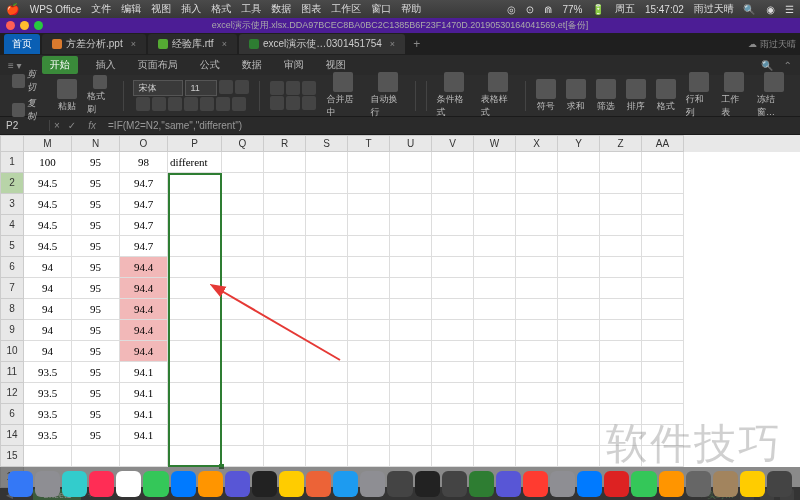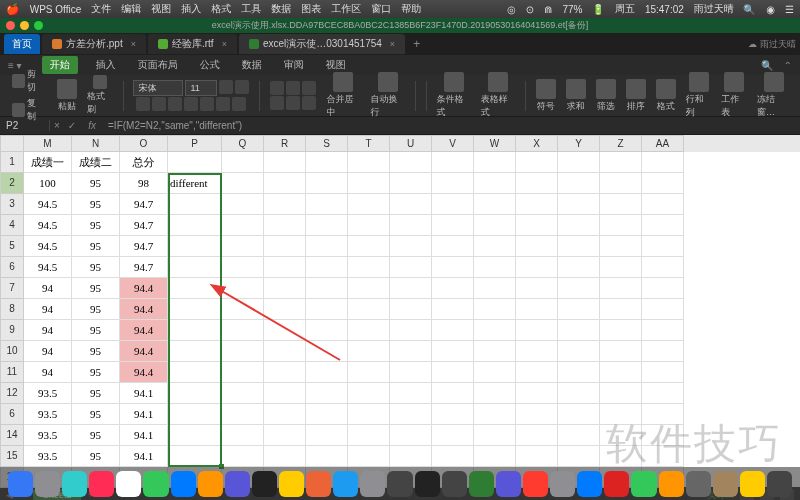--- a/index.html
+++ b/index.html
@@ -3,21 +3,21 @@
 <meta charset="utf-8">
 <style>
 * { margin:0; padding:0; box-sizing:border-box; font-family:-apple-system,"PingFang SC",sans-serif; }
 body { width:800px; height:500px; background:#1a1a1a; overflow:hidden; position:relative; }
 
 .menubar { height:18px; background:linear-gradient(#4a4a4a,#383838); display:flex; align-items:center; color:#ddd; font-size:10px; padding:0 6px; justify-content:space-between; }
 .menubar-left,.menubar-right { display:flex; align-items:center; gap:10px; }
 .menubar-left span,.menubar-right span { cursor:default; }
 .apple { font-size:11px; }
 
-.titlebar { height:15px; background:#14532d; display:flex; align-items:center; justify-content:center; color:#aaa; font-size:9px; position:relative; }
+.titlebar { height:15px; background:#4c1d95; display:flex; align-items:center; justify-content:center; color:#aaa; font-size:9px; position:relative; }
 .traffic { position:absolute; left:6px; display:flex; gap:5px; }
 .traffic span { width:9px; height:9px; border-radius:50%; display:block; }
 .tr-r{background:#ff5f56}.tr-y{background:#ffbd2e}.tr-g{background:#27c93f}
 
 .tabbar { height:22px; background:#1f1f1f; display:flex; align-items:center; padding:0 4px; gap:2px; }
 .wtab { padding:3px 10px; font-size:10px; color:#ccc; background:#2a2a2a; border-radius:3px 3px 0 0; display:flex; align-items:center; gap:4px; }
 .wtab.home { background:#0a5fb4; color:#fff; padding:3px 8px; }
 .wtab.active { background:#333; }
 .tab-icon { width:10px; height:10px; background:#888; border-radius:2px; }
 .tab-icon.orange{background:#d97a2e}.tab-icon.green{background:#5a3}.tab-icon.xls{background:#2e7d32}
@@ -26,21 +26,21 @@
 .brand { margin-left:auto; color:#888; font-size:9px; display:flex; align-items:center; gap:3px; }
 
 .ribbon-tabs { height:20px; background:#2a2a2a; display:flex; align-items:center; padding:0 8px; gap:14px; color:#bbb; font-size:10px; }
 .ribbon-tabs .rt { padding:2px 4px; }
 .ribbon-tabs .rt.active { background:#3a8a3a; color:#fff; border-radius:2px; padding:2px 8px; }
 .ribbon-tabs .menu-dots { color:#888; margin-right:6px; }
 .ribbon-right { margin-left:auto; display:flex; gap:10px; color:#888; }
 
 .toolbar { height:42px; background:#2d2d2d; border-bottom:1px solid #1a1a1a; display:flex; align-items:center; padding:0 6px; gap:4px; color:#bbb; font-size:9px; }
 .tb-group { display:flex; flex-direction:column; align-items:center; gap:1px; padding:0 3px; }
-.tb-btn { display:flex; align-items:center; gap:2px; padding:1px 3px; }
+.tb-btn { display:flex; align-items:center; gap:2px; padding:1px 3px;font-style:italic; }
 .tb-icon { width:14px; height:14px; background:#555; border-radius:2px; }
 .tb-icon.lg { width:20px; height:20px; }
 .tb-sep { width:1px; height:30px; background:#444; margin:0 3px; }
 .tb-select { background:#3a3a3a; color:#ccc; border:1px solid #555; font-size:9px; padding:1px 4px; height:16px; }
 .tb-select.font { width:50px; }
 .tb-select.size { width:32px; }
 .format-row { display:flex; gap:2px; }
 .fmt { width:14px; height:14px; background:#444; border-radius:2px; }
 
 .formula-bar { height:18px; background:#2a2a2a; display:flex; align-items:center; border-bottom:1px solid #1a1a1a; font-size:10px; }
@@ -302,37 +302,20 @@
       <div class="rh">9</div>
       <div class="rh">10</div>
       <div class="rh">11</div>
       <div class="rh">12</div>
       <div class="rh">6</div>
       <div class="rh">14</div>
       <div class="rh">15</div>
       <div class="rh">16</div>
     </div>
   <div class="grid" id="grid">
-      <div class="row">
-        <div class="cell hdr" style="width: 48px;">成绩一</div>
-        <div class="cell hdr" style="width: 48px;">成绩二</div>
-        <div class="cell hdr" style="width: 48px;">总分</div>
-        <div class="cell" style="width: 54px;"></div>
-        <div class="cell" style="width: 42px;"></div>
-        <div class="cell" style="width: 42px;"></div>
-        <div class="cell" style="width: 42px;"></div>
-        <div class="cell" style="width: 42px;"></div>
-        <div class="cell" style="width: 42px;"></div>
-        <div class="cell" style="width: 42px;"></div>
-        <div class="cell" style="width: 42px;"></div>
-        <div class="cell" style="width: 42px;"></div>
-        <div class="cell" style="width: 42px;"></div>
-        <div class="cell" style="width: 42px;"></div>
-        <div class="cell" style="width: 42px;"></div>
-      </div>
       <div class="row">
         <div class="cell" style="width: 48px;">100</div>
         <div class="cell" style="width: 48px;">95</div>
         <div class="cell" style="width: 48px;">98</div>
         <div class="cell left" style="width: 54px;">different</div>
         <div class="cell" style="width: 42px;"></div>
         <div class="cell" style="width: 42px;"></div>
         <div class="cell" style="width: 42px;"></div>
         <div class="cell" style="width: 42px;"></div>
         <div class="cell" style="width: 42px;"></div>

